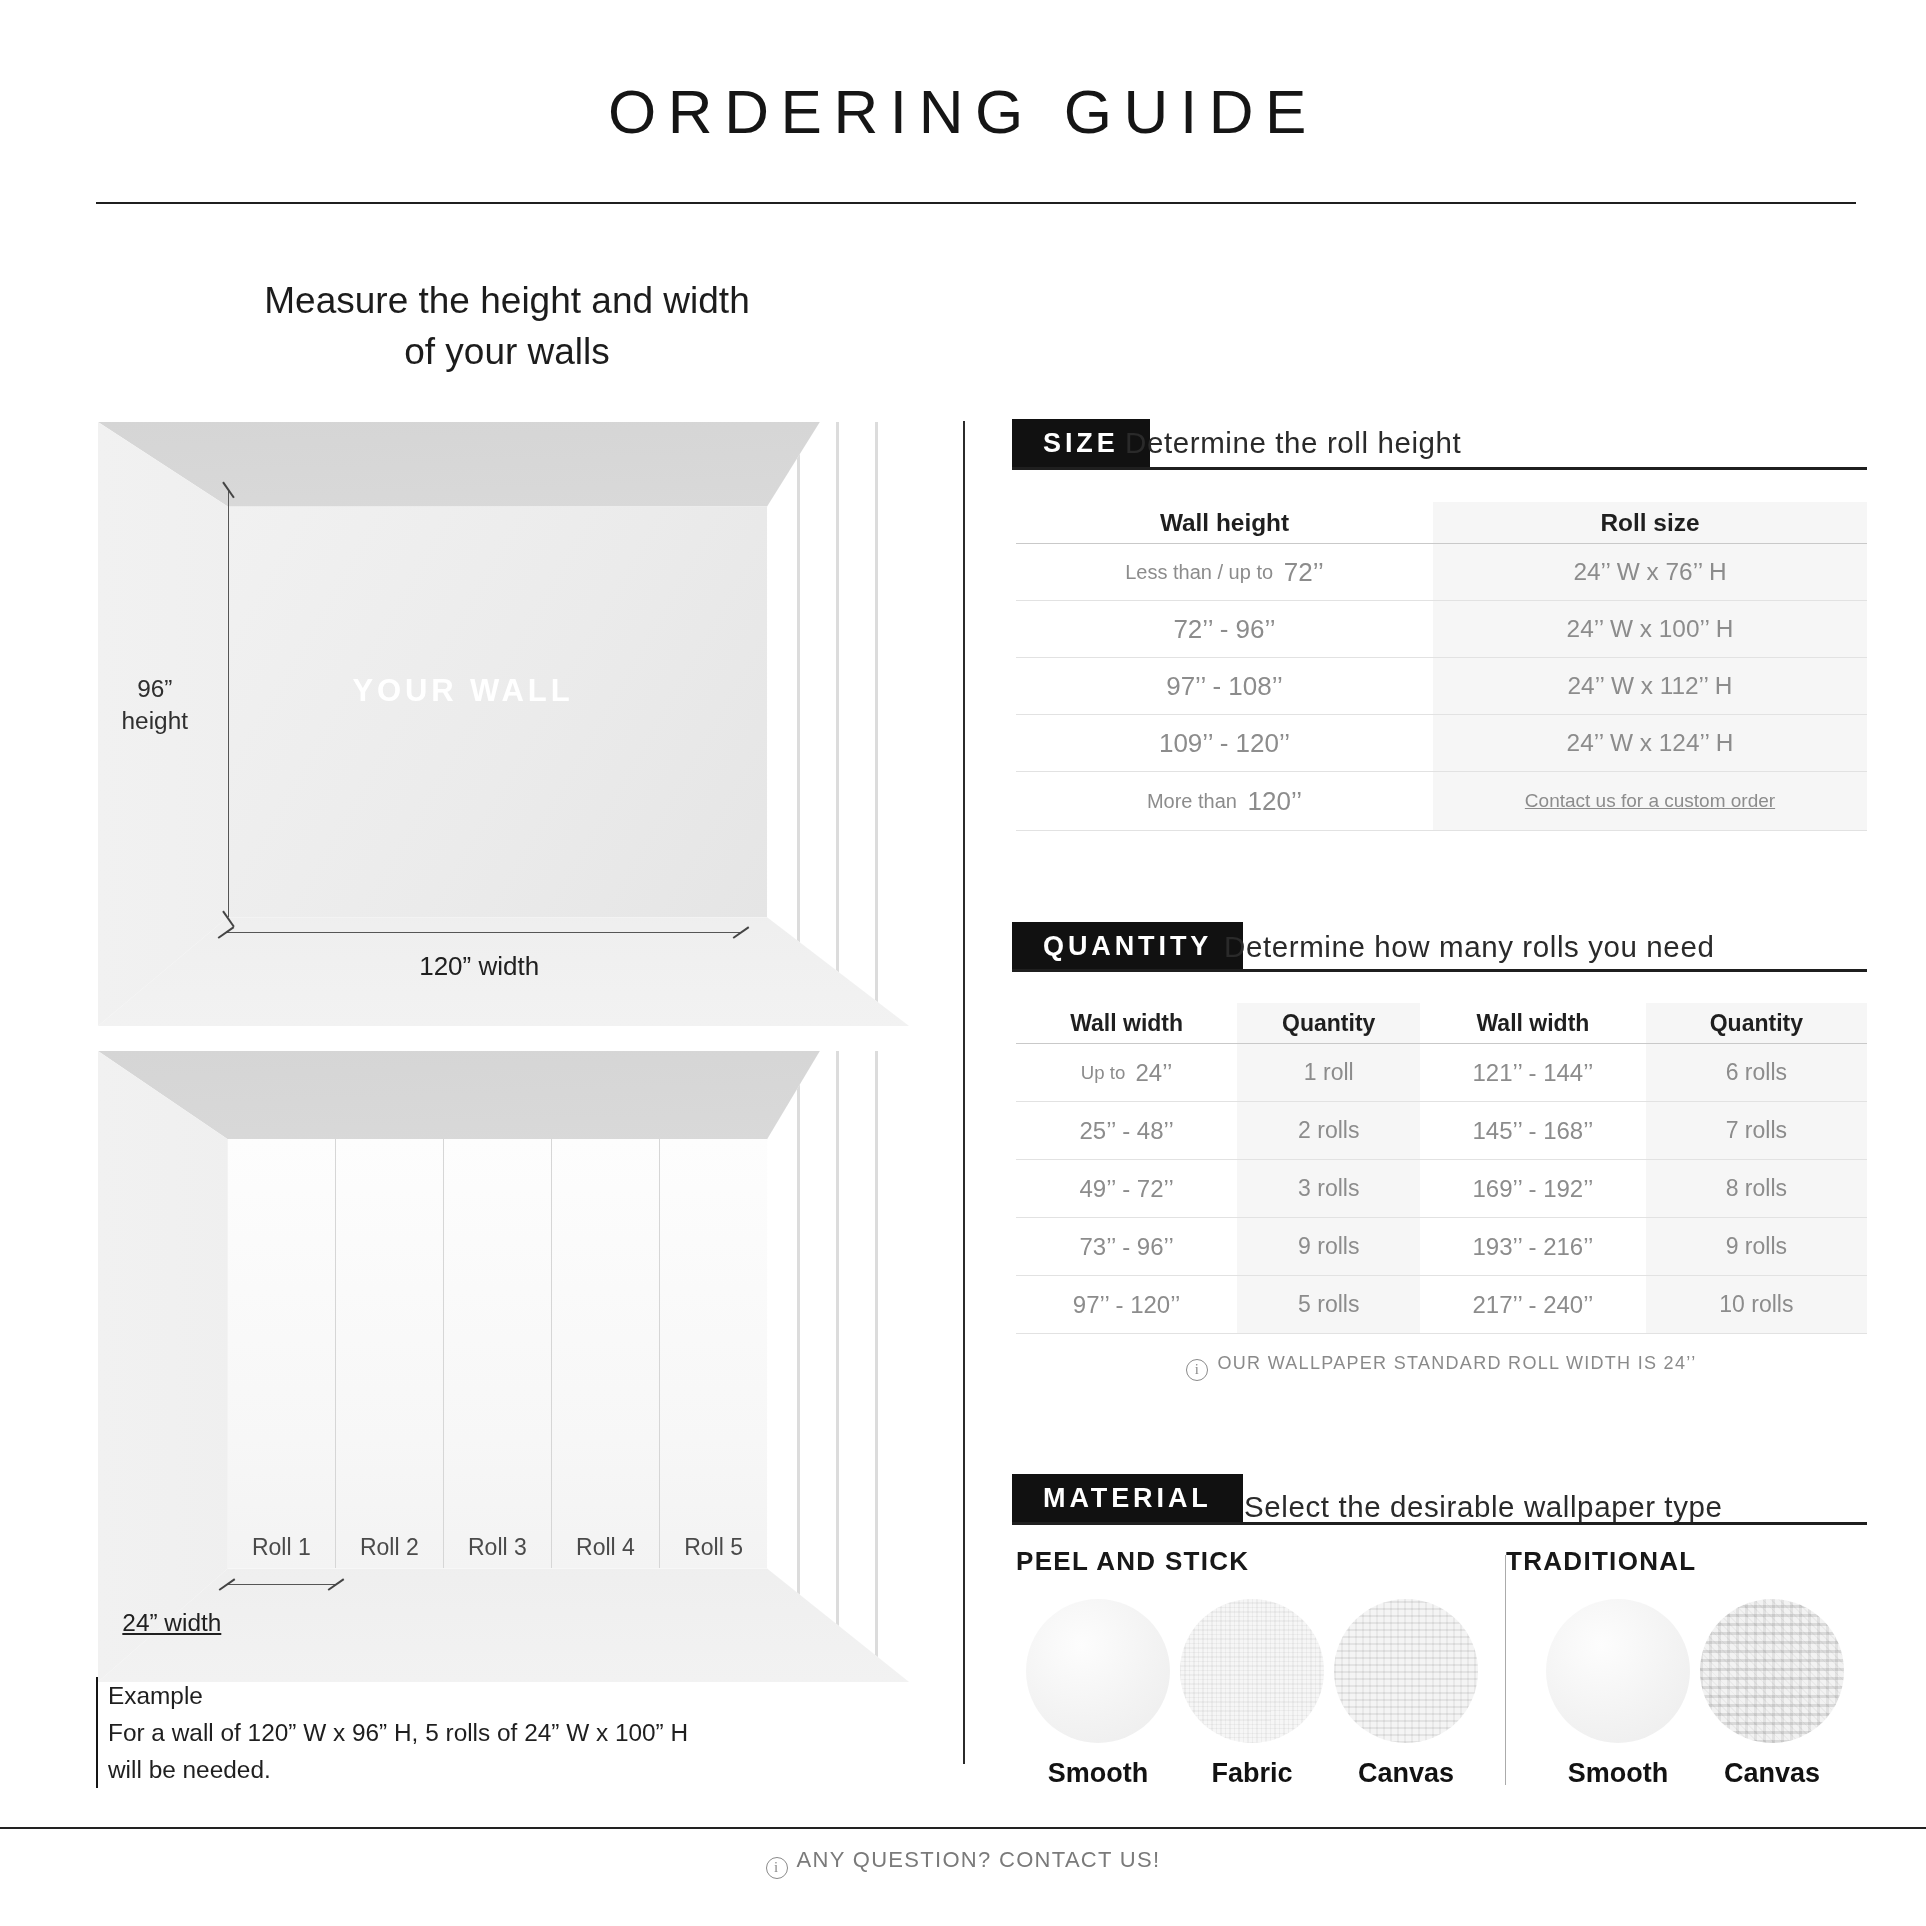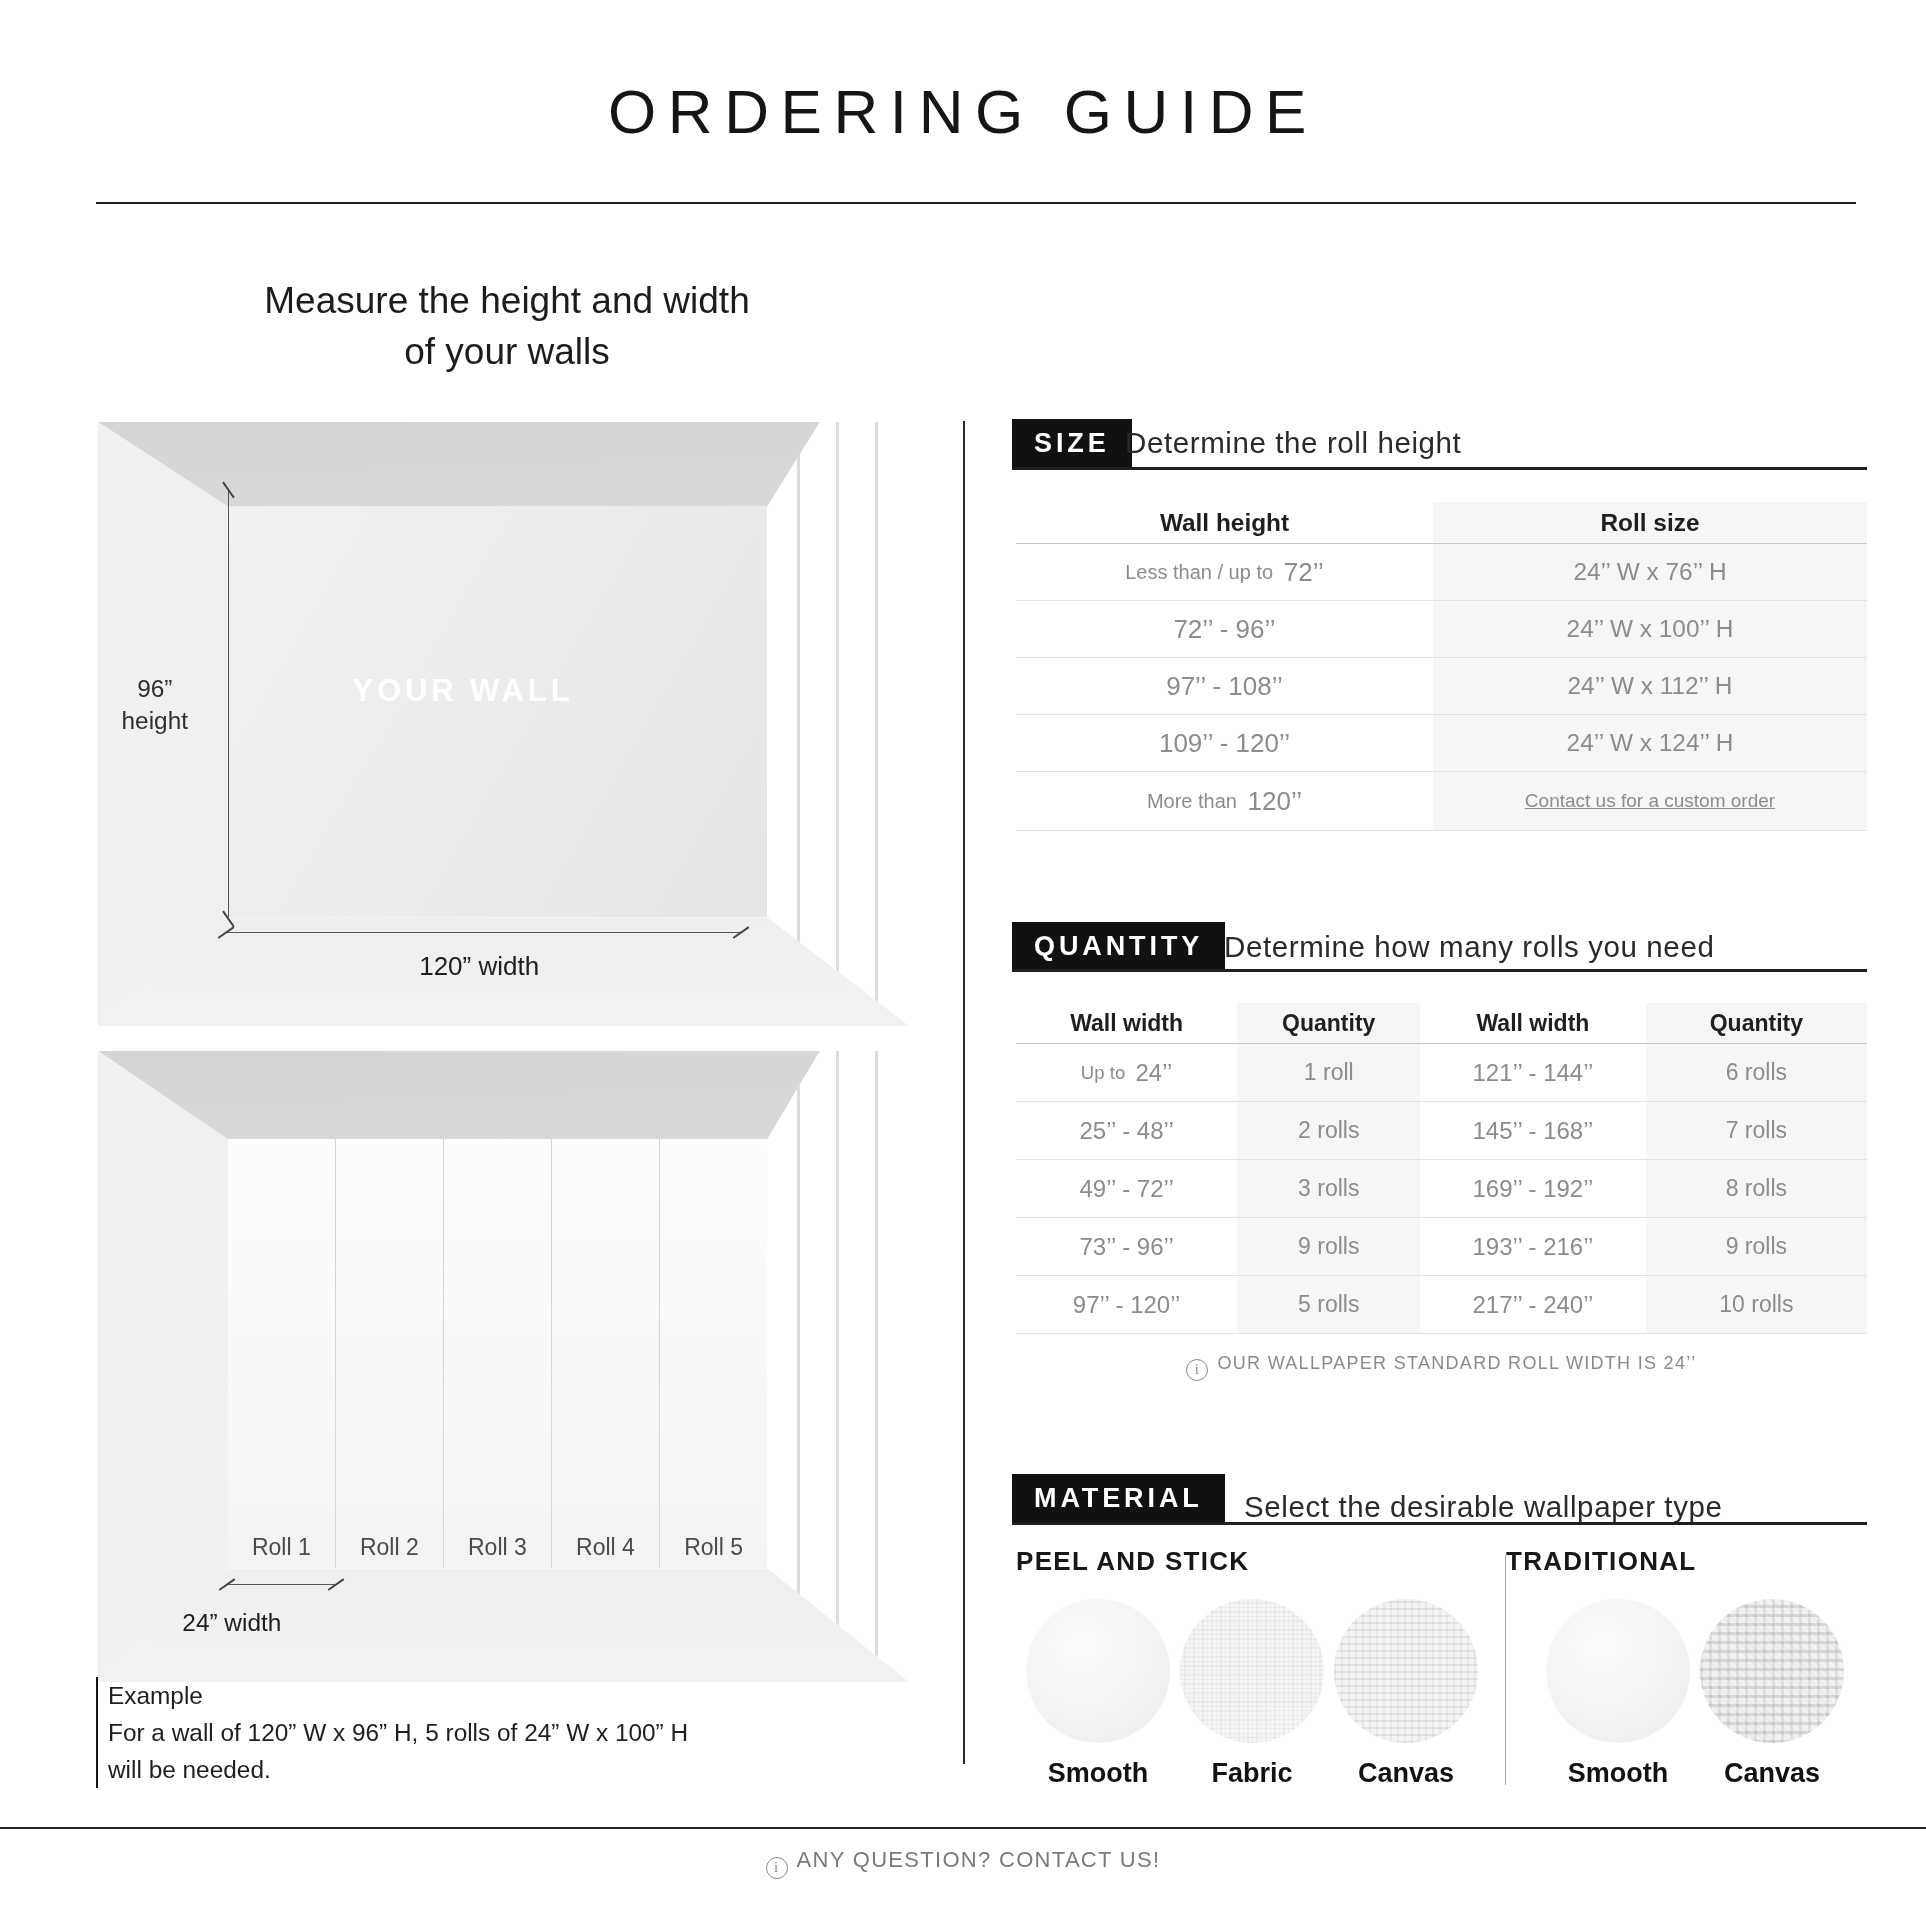--- a/index.html
+++ b/index.html
@@ -1,19 +1,19 @@
 <!DOCTYPE html>
 <html style="font-size:10.3px"><head>
 <meta charset="utf-8">
 <style>
   html,body{margin:0;padding:0;background:#ffffff;}
   *{box-sizing:border-box;}
   .page{position:relative;width:1926px;height:1926px;background:#fff;font-family:"Liberation Sans",sans-serif;color:#1d1d1d;overflow:hidden;}
   .rule{position:absolute;background:#1f1f1f;height:1.9px;}
-  .badge{display:inline-block;background:#111;color:#fff;font-weight:bold;font-size:27px;letter-spacing:3.9px;padding:9px 22px;}
+  .badge{display:inline-block;background:#111;color:#fff;font-weight:bold;font-size:27px;letter-spacing:3.9px;padding:9px 31px;}
   .section-underline{position:absolute;height:2.6px;background:#1f1f1f;}
   .subtitle{position:absolute;font-size:29.5px;color:#2a2a2a;letter-spacing:0.6px;white-space:nowrap;}
 
   
   .main-title{position:absolute;left:0;top:76px;width:1926px;text-align:center;font-size:62px;letter-spacing:11.6px;color:#151515;font-weight:500;}
 
   
   .left-heading{position:absolute;left:96px;top:275px;width:822px;text-align:center;font-size:37px;line-height:51px;color:#1c1c1c;}
   .v-divider{position:absolute;left:963px;top:421px;width:1.9px;height:1343px;background:#2b2b2b;}
 
@@ -37,21 +37,21 @@
   .dim-h.r2{left:16%;width:13.3%;}
   .tick{position:absolute;background:#444;}
   .tick.vt{left:-9px;width:19px;height:1.9px;transform:rotate(55deg);}
   .tick.vt.top{top:-2.6px;} .tick.vt.bot{bottom:-2.6px;}
   .tick.ht{top:-9px;width:1.9px;height:19px;transform:rotate(55deg);}
   .tick.ht.l{left:-1.3px;} .tick.ht.r{right:-1.3px;}
 
   .height-label{position:absolute;left:0;top:41.5%;width:14%;text-align:center;font-size:24.4px;line-height:32px;color:#2f2f2f;}
   .yourwall-label{position:absolute;left:16%;top:41.5%;width:58%;text-align:center;font-size:31px;font-weight:bold;letter-spacing:3.9px;color:#ffffff;}
   .width-label-1{position:absolute;left:17%;top:87.5%;width:60%;text-align:center;font-size:26px;color:#202020;}
-  .width-label-2{position:absolute;left:3%;top:88.5%;width:27%;text-align:center;font-size:24.4px;color:#202020;}
+  .width-label-2{position:absolute;left:3%;top:88.5%;width:27%;text-align:left;font-size:24.4px;color:#202020;text-decoration:underline;}
 
   .panels{position:absolute;left:16%;top:14%;width:66.5%;height:68%;display:flex;}
   .panel{flex:1 1 0;position:relative;background:linear-gradient(180deg,#fdfdfd 0%,#f7f7f7 70%,#f3f3f3 100%);}
   .panel + .panel{border-left:1.3px solid #d6d6d6;}
   .panel .roll-label{position:absolute;left:0;bottom:7.7px;width:100%;text-align:center;font-size:23px;color:#4a4a4a;}
 
   .example{position:absolute;left:96px;top:1677px;width:841px;border-left:2.6px solid #151515;padding-left:10px;font-size:24.4px;line-height:37px;color:#1f1f1f;}
 
   
   .right-heading{position:absolute;left:976px;top:281px;width:892px;text-align:center;font-size:37px;color:#1c1c1c;}

